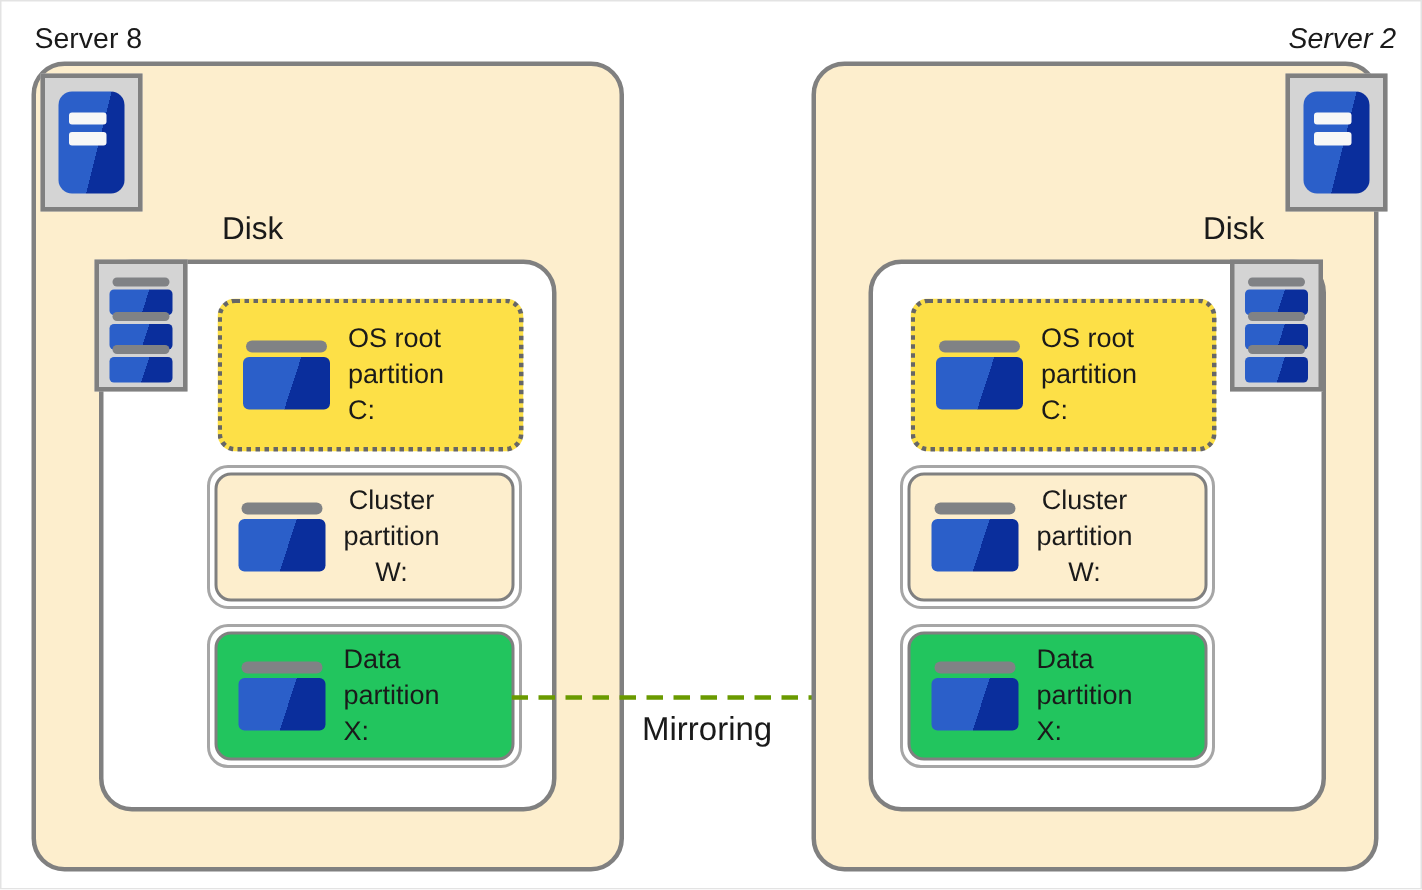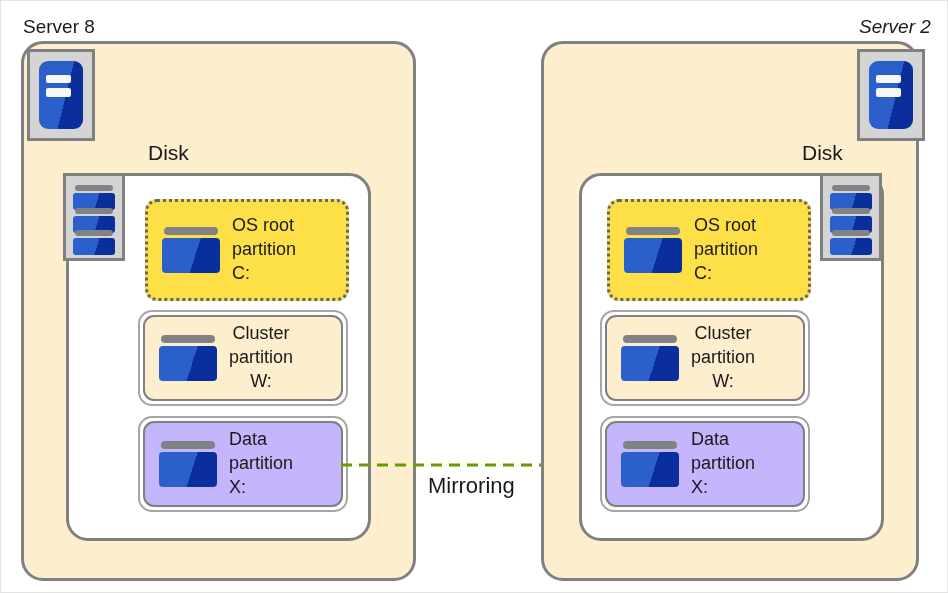--- a/index.html
+++ b/index.html
@@ -76,21 +76,21 @@
   }
   .part-double-inner {
     width: 100%;
     height: 100%;
     border: 2px solid #808080;
     border-radius: 11px;
     display: flex;
     align-items: center;
   }
   .part-cluster .part-double-inner { background: #fdeecd; text-align: center; }
-  .part-data .part-double-inner { background: #c4b5fd; }
+  .part-data .part-double-inner { background: #22c55e; }
 
   .part-text {
     font-size: 18px;
     color: #1a1a1a;
     line-height: 1.33;
     white-space: nowrap;
   }
 
   
   .drive-glyph {

